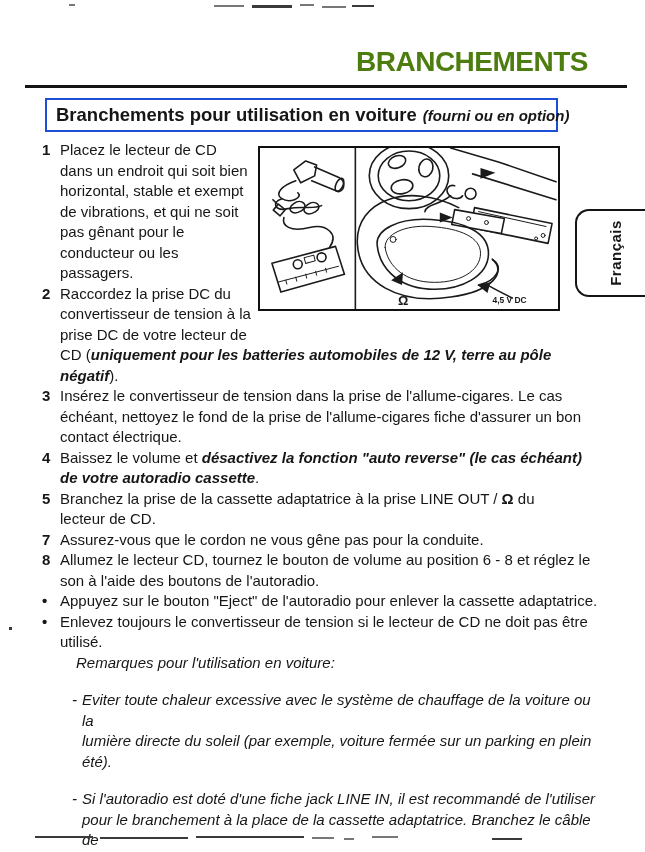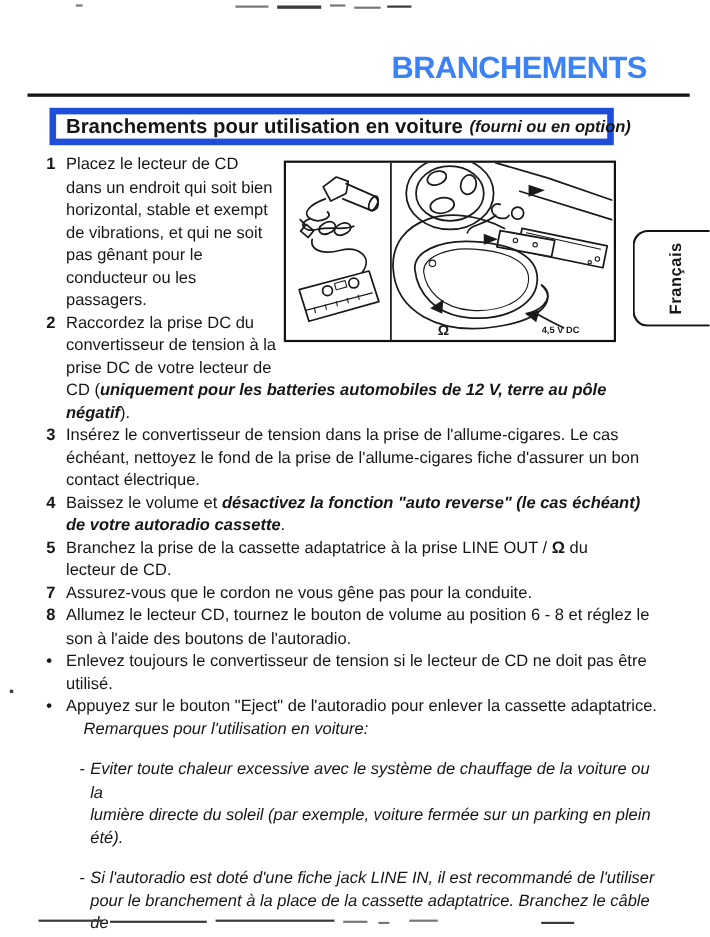--- a/index.html
+++ b/index.html
@@ -11,31 +11,31 @@
     font-family:"Liberation Sans", sans-serif;
     color:#161616;
   }
   .artifact { position:absolute; background:#3a3a3a; }
   .artifact.light { background:#777; }
 
   
   .page-title {
     position:absolute; top:46px; right:57px;
     font-size:28px; font-weight:bold; letter-spacing:-0.5px;
-    color:#3b82f6;
+    color:#4d7c0f;
   }
   .header-rule {
     position:absolute; left:25px; top:85px; width:602px; height:3px;
     background:#141414;
   }
 
   
   .section-box {
     position:absolute; left:45px; top:98px; width:513px; height:34px;
-    border:6px solid #1d4ed8;
+    border:2px solid #1d4ed8;
     display:flex; align-items:center; padding-left:9px;
     white-space:nowrap;
   }
   .section-box .main { font-size:18.5px; font-weight:bold; }
   .section-box .qual { font-size:15px; font-weight:bold; font-style:italic; margin-left:6px; }
 
   
   .content {
     position:absolute; left:0; top:140px; width:645px;
     padding:0 40px 0 42px;
@@ -180,22 +180,22 @@
   </div>
 
   <div id="steps">
       <div class="step"><span class="marker">1</span><span>Placez le lecteur de CD dans un endroit qui soit bien horizontal, stable et exempt de vibrations, et qui ne soit pas gênant pour le conducteur ou les passagers.</span></div>
       <div class="step"><span class="marker">2</span><span>Raccordez la prise DC du convertisseur de tension à la prise DC de votre lecteur de CD (</span><span class="seg-bi">uniquement pour les batteries automobiles de 12 V, terre au pôle négatif</span><span>).</span></div>
       <div class="step"><span class="marker">3</span><span>Insérez le convertisseur de tension dans la prise de l'allume-cigares. Le cas</span><br><span>échéant, nettoyez le fond de la prise de l'allume-cigares fiche d'assurer un bon</span><br><span>contact électrique.</span></div>
       <div class="step"><span class="marker">4</span><span>Baissez le volume et </span><span class="seg-bi">désactivez la fonction "auto reverse" (le cas échéant)</span><br><span class="seg-bi">de votre autoradio cassette</span><span>.</span></div>
       <div class="step"><span class="marker">5</span><span>Branchez la prise de la cassette adaptatrice à la prise LINE OUT / </span><span class="icon-headphones">Ω</span><span> du</span><br><span>lecteur de CD.</span></div>
       <div class="step"><span class="marker">7</span><span>Assurez-vous que le cordon ne vous gêne pas pour la conduite.</span></div>
       <div class="step"><span class="marker">8</span><span>Allumez le lecteur CD, tournez le bouton de volume au position 6 - 8 et réglez le</span><br><span>son à l'aide des boutons de l'autoradio.</span></div>
+      <div class="step"><span class="marker">•</span><span>Appuyez sur le bouton "Eject" de l'autoradio pour enlever la cassette adaptatrice.</span></div>
       <div class="step"><span class="marker">•</span><span>Enlevez toujours le convertisseur de tension si le lecteur de CD ne doit pas être</span><br><span>utilisé.</span></div>
-      <div class="step"><span class="marker">•</span><span>Appuyez sur le bouton "Eject" de l'autoradio pour enlever la cassette adaptatrice.</span></div>
     </div>
 
   <div class="notes">
     <div class="notes-intro">Remarques pour l'utilisation en voiture:</div>
     <div id="notes-list">
         <div class="note"><span class="marker">-</span><span>Eviter toute chaleur excessive avec le système de chauffage de la voiture ou la</span><br><span>lumière directe du soleil (par exemple, voiture fermée sur un parking en plein été).</span></div>
         <div class="note"><span class="marker">-</span><span>Si l'autoradio est doté d'une fiche jack LINE IN, il est recommandé de l'utiliser</span><br><span>pour le branchement à la place de la cassette adaptatrice. Branchez le câble de</span><br></div>
       </div>
   </div>
 

